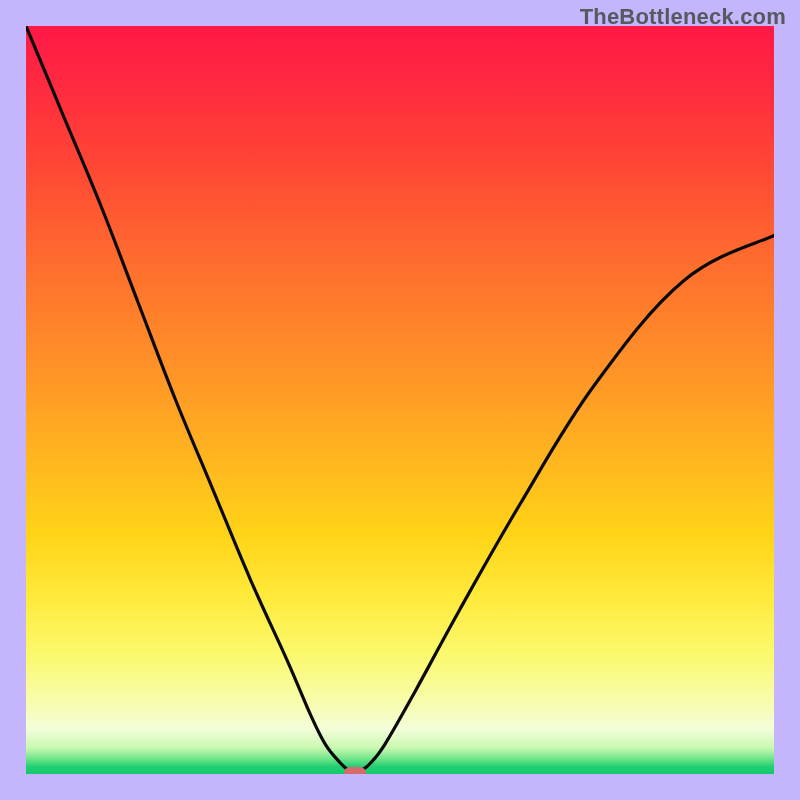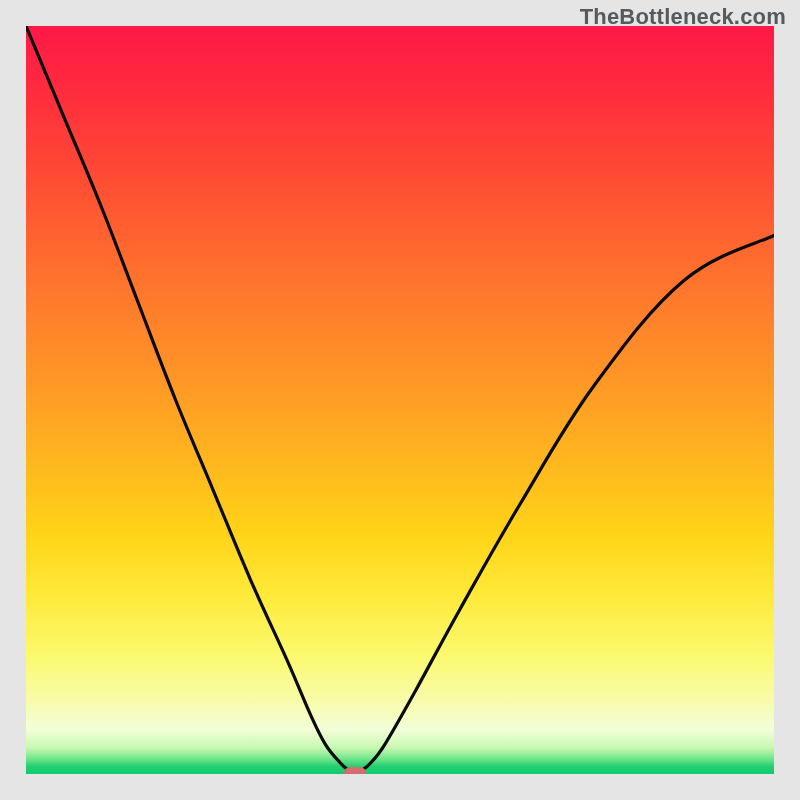--- a/index.html
+++ b/index.html
@@ -7,21 +7,21 @@
     padding: 0;
     width: 800px;
     height: 800px;
     background: #000;
     font-family: Arial, Helvetica, sans-serif;
   }
   .frame {
     position: relative;
     width: 800px;
     height: 800px;
-    background: #e5e5e5;
+    background: #c4b5fd;
   }
   .watermark {
     position: absolute;
     top: 4px;
     right: 14px;
     color: #555a5e;
     font-size: 22px;
     font-weight: 600;
     letter-spacing: 0.2px;
     z-index: 5;

